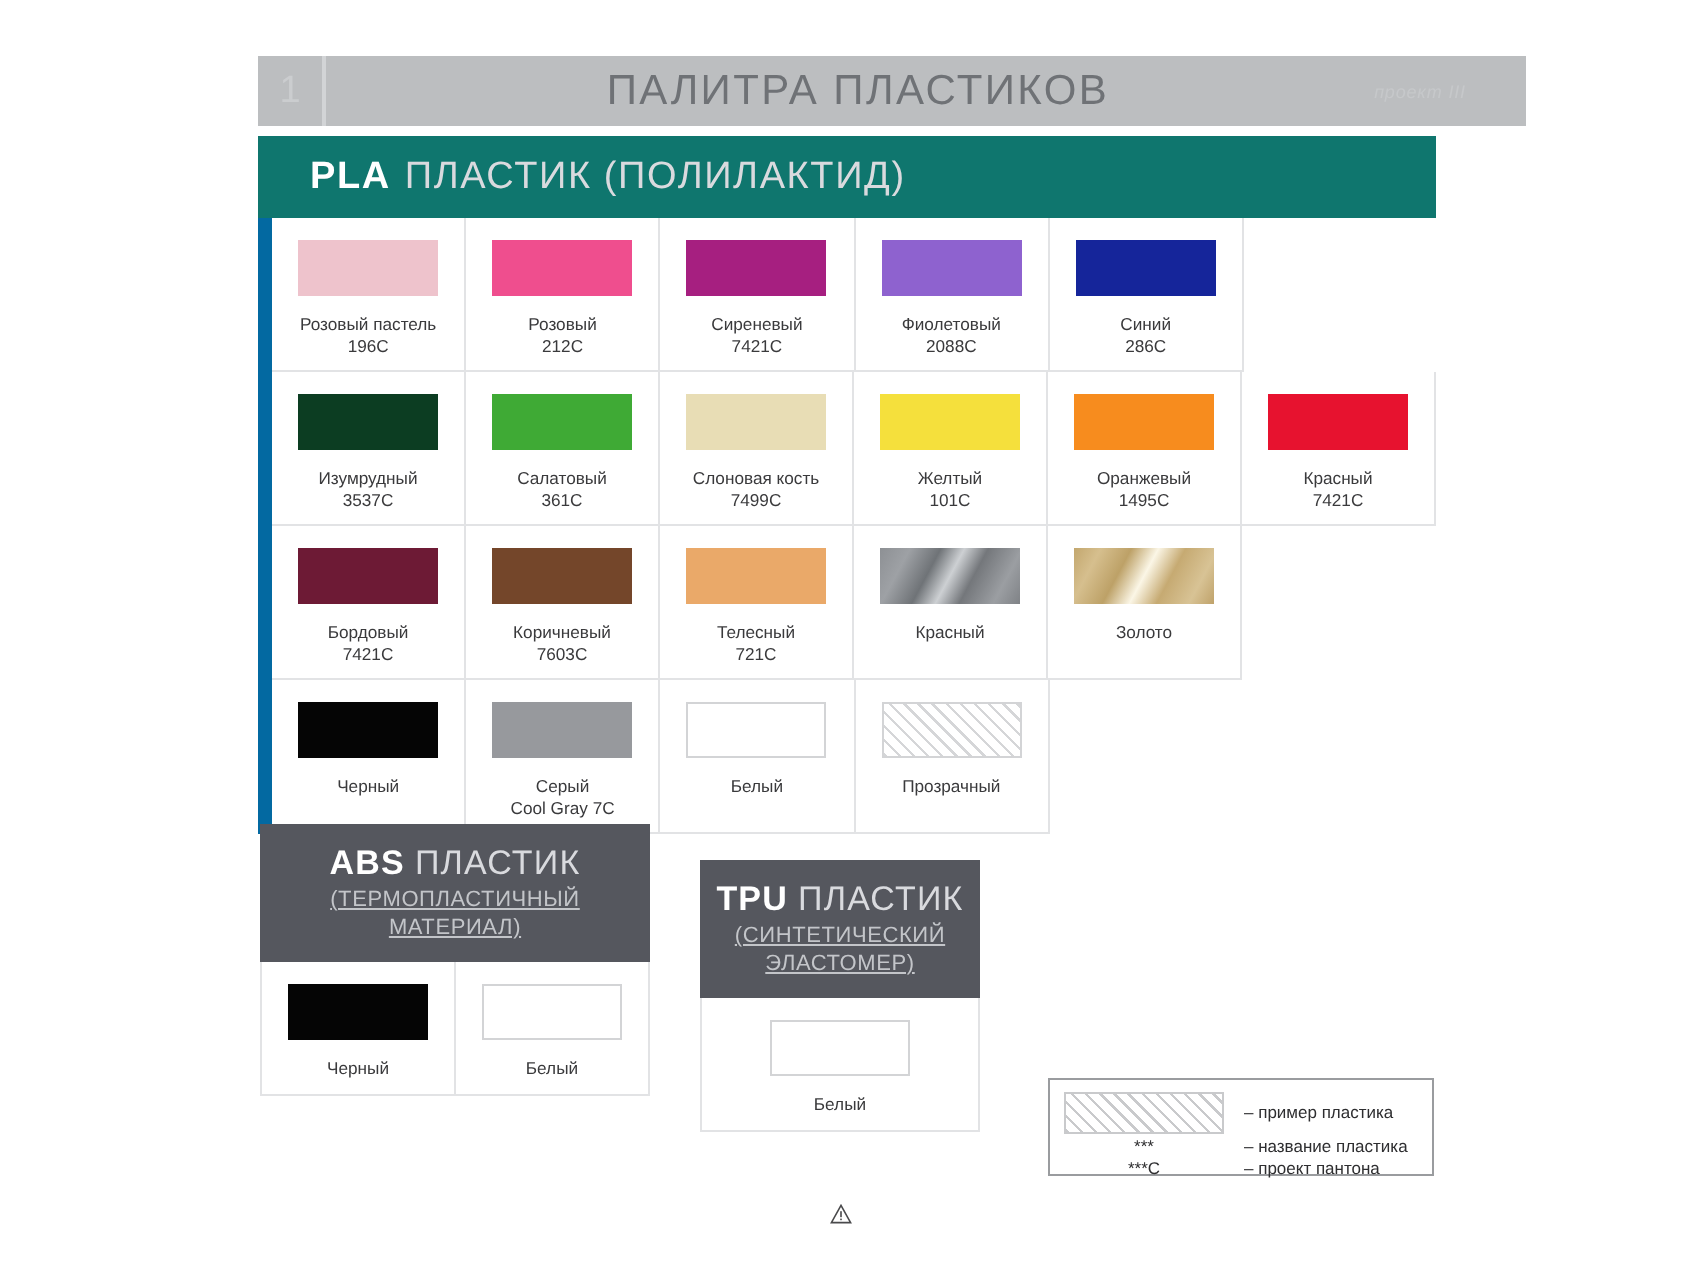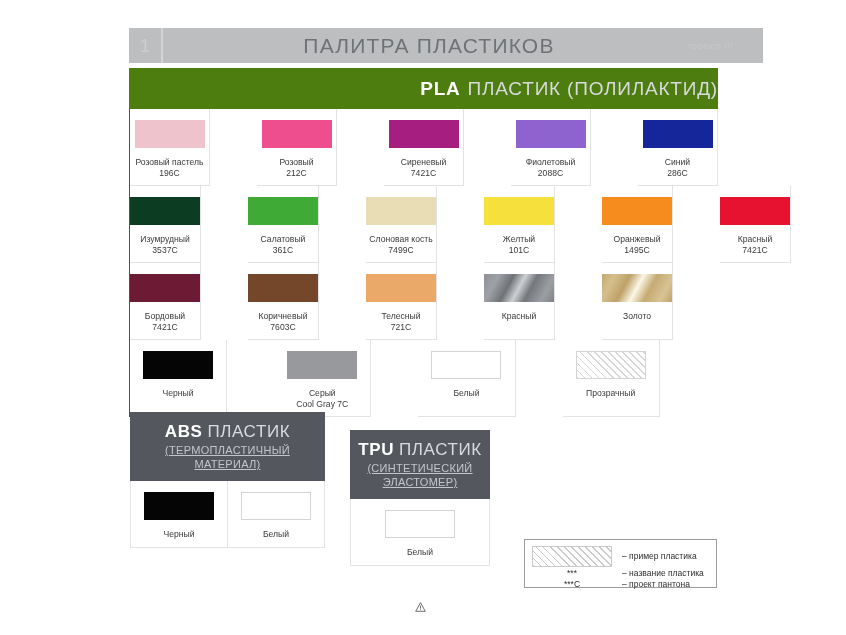--- a/index.html
+++ b/index.html
@@ -60,40 +60,39 @@
   }
 
   
   .pla-block {
     position: absolute;
     left: 129px;
     top: 68px;
     width: 589px;
   }
   .section-bar {
-    background: #4d7c0f;
+    background: #0f766e;
     height: 41px;
     display: flex;
     align-items: center;
-    justify-content: flex-end;
+    justify-content: flex-start;
     color: #d9dade;
     font-size: 19px;
     letter-spacing: .8px;
     padding-left: 26px;
   }
   .section-bar b {
     color: #ffffff;
     font-weight: 700;
     margin-right: 7px;
   }
 
   .grid-row {
     display: flex;
-    border-left: 1px solid #0369a1;
-    gap: 47px;
+    border-left: 7px solid #0369a1;
   }
   .cell {
     width: 97.2px;
     box-sizing: border-box;
     border-right: 1px solid #e2e3e5;
     border-bottom: 1px solid #e2e3e5;
     height: 77px;
     padding-top: 11px;
     display: flex;
     flex-direction: column;

